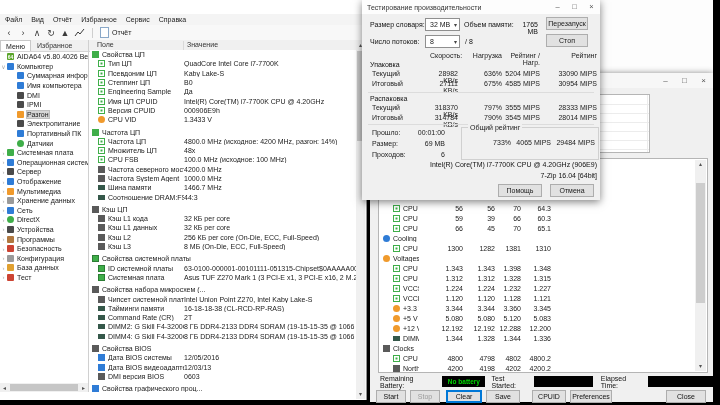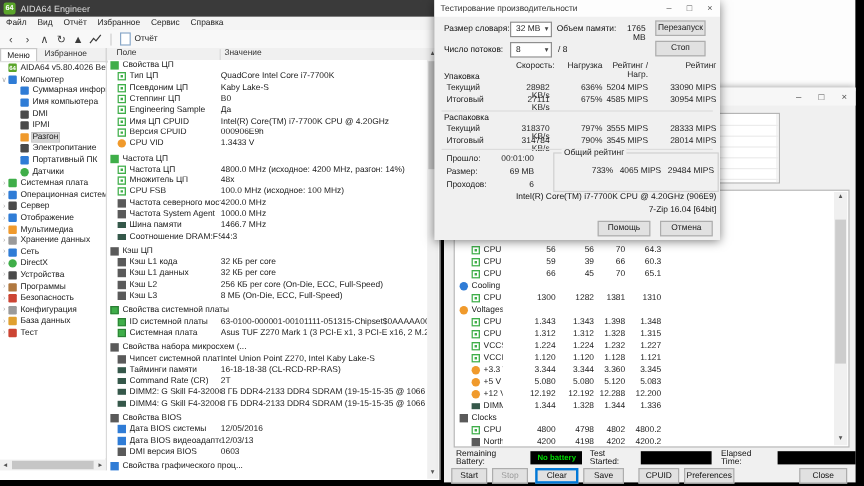--- a/index.html
+++ b/index.html
@@ -148,24 +148,20 @@
 
   #right-black{left:713px;top:0;width:7px;height:405px;background:#000;}
 </style>
 </head>
 <body>
 
 <div id="bg-pane" class="abs"></div>
 <div id="right-black" class="abs"></div>
 
 <div id="main-win" class="abs">
-  <div id="main-title" class="abs">
-    <div id="main-logo">64</div>
-    <span>AIDA64 Engineer</span>
-  </div>
   <div id="menubar" class="abs">
       <span class="mi">Файл</span>
       <span class="mi">Вид</span>
       <span class="mi">Отчёт</span>
       <span class="mi">Избранное</span>
       <span class="mi">Сервис</span>
       <span class="mi">Справка</span>
     </div>
   <div id="toolbar" class="abs">
     <span class="tico">‹</span>

